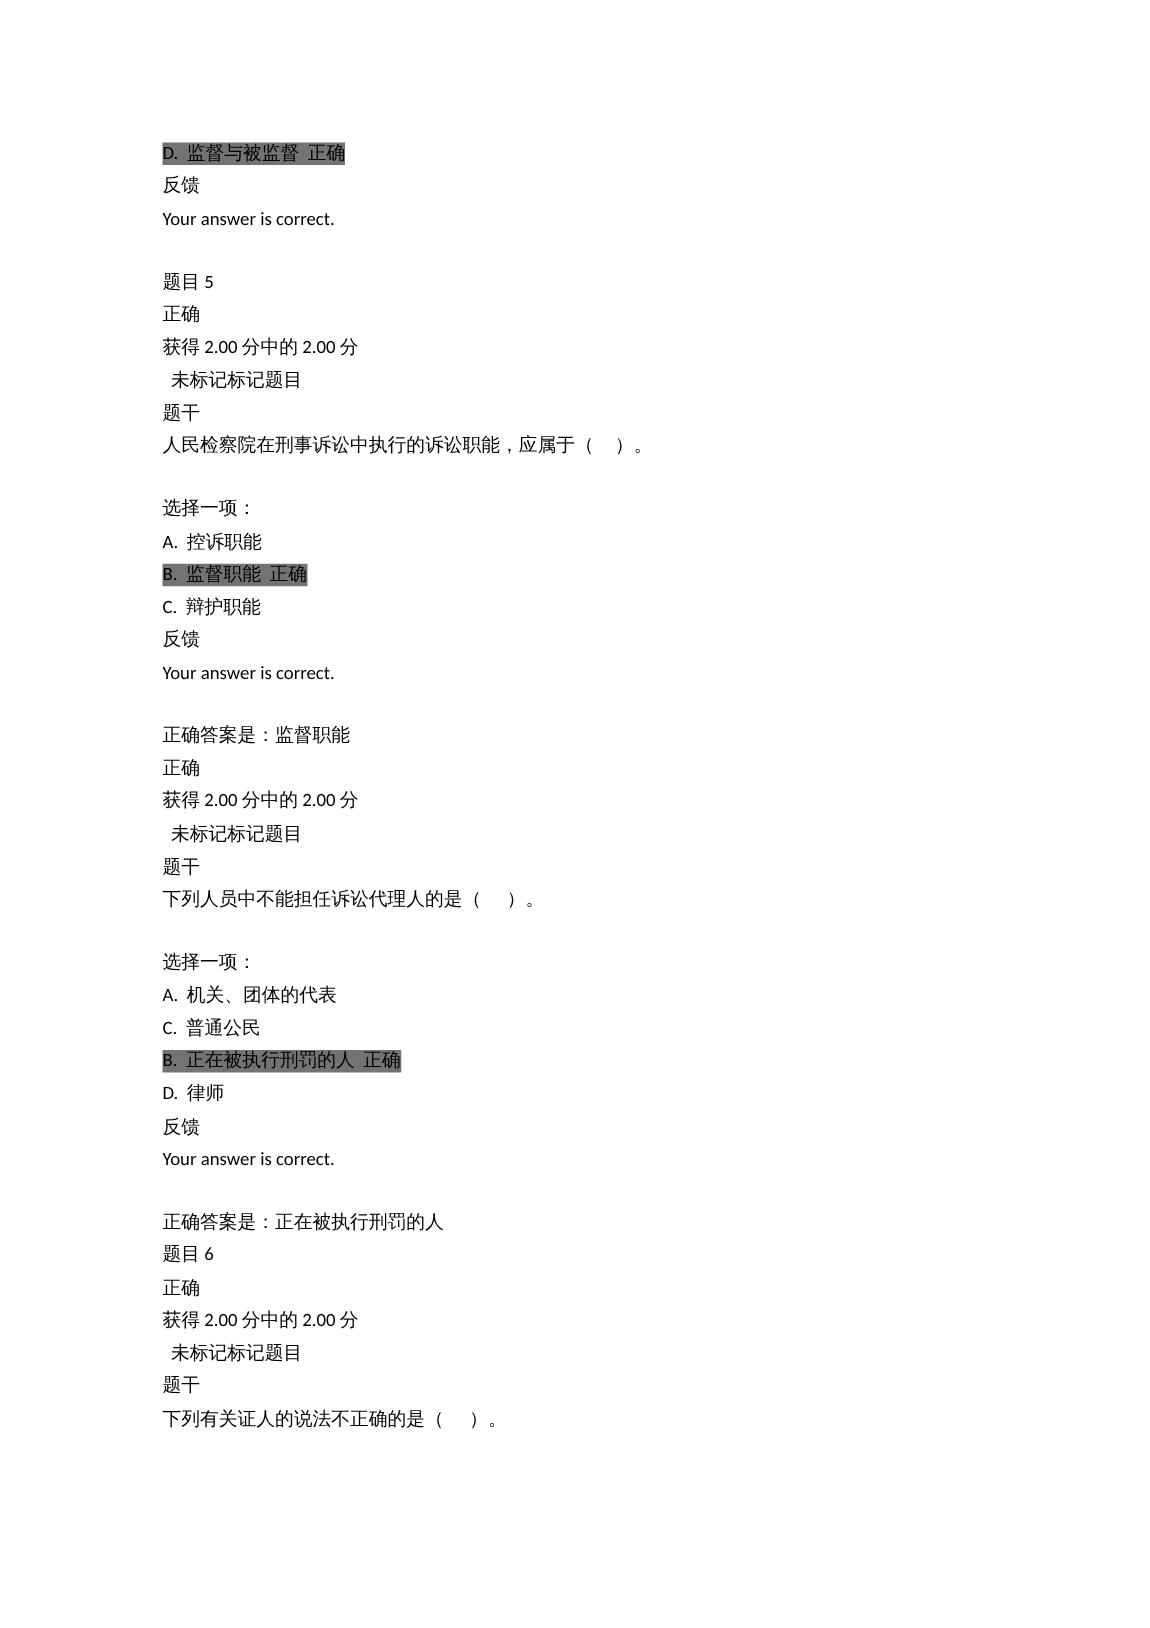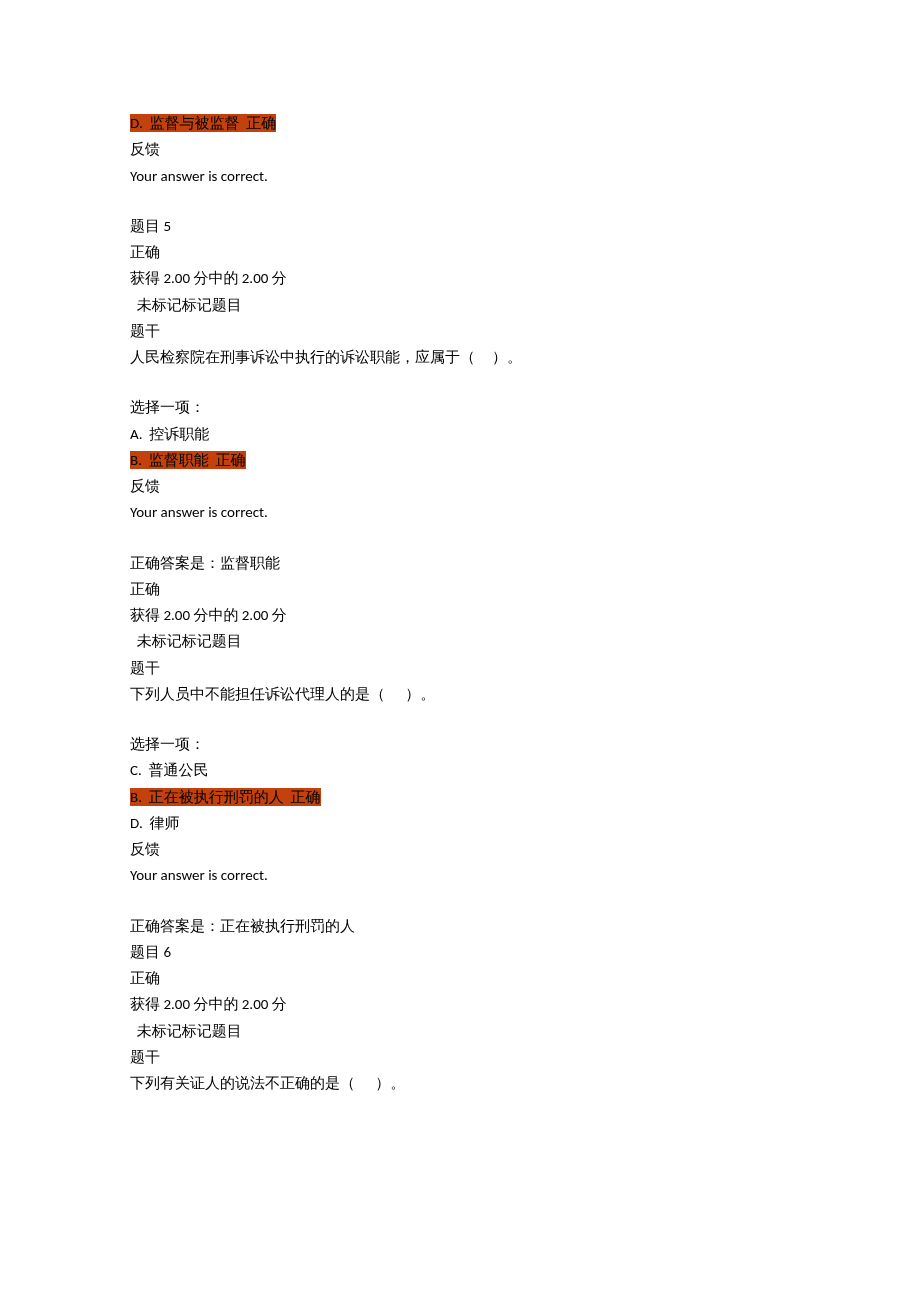--- a/index.html
+++ b/index.html
@@ -14,21 +14,21 @@
   .page {
     width: 920px;
     min-height: 1302px;
     padding: 110px 130px 80px 130px;
     box-sizing: border-box;
   }
   .line {
     white-space: pre-wrap;
   }
   .hl {
-    background: #c2410c;
+    background: #737373;
     color: #000;
   }
   .gap { height: 24px; }
 </style>
 </head>
 <body>
 
 <div class="page">
 
   <div class="line"><span class="hl">D.  监督与被监督  正确</span></div>
@@ -39,32 +39,34 @@
   <div class="line">题目 5</div>
   <div class="line">正确</div>
   <div class="line">获得 2.00 分中的 2.00 分</div>
   <div class="line">  未标记标记题目</div>
   <div class="line">题干</div>
   <div class="line">人民检察院在刑事诉讼中执行的诉讼职能，应属于（     ）。</div>
   <div class="gap"></div>
   <div class="line">选择一项：</div>
   <div class="line">A.  控诉职能</div>
   <div class="line"><span class="hl">B.  监督职能  正确</span></div>
+  <div class="line">C.  辩护职能</div>
   <div class="line">反馈</div>
   <div class="line">Your answer is correct.</div>
   <div class="gap"></div>
   <div class="line">正确答案是：监督职能</div>
 
   <div class="line">正确</div>
   <div class="line">获得 2.00 分中的 2.00 分</div>
   <div class="line">  未标记标记题目</div>
   <div class="line">题干</div>
   <div class="line">下列人员中不能担任诉讼代理人的是（      ）。</div>
   <div class="gap"></div>
   <div class="line">选择一项：</div>
+  <div class="line">A.  机关、团体的代表</div>
   <div class="line">C.  普通公民</div>
   <div class="line"><span class="hl">B.  正在被执行刑罚的人  正确</span></div>
   <div class="line">D.  律师</div>
   <div class="line">反馈</div>
   <div class="line">Your answer is correct.</div>
   <div class="gap"></div>
   <div class="line">正确答案是：正在被执行刑罚的人</div>
 
   <div class="line">题目 6</div>
   <div class="line">正确</div>

